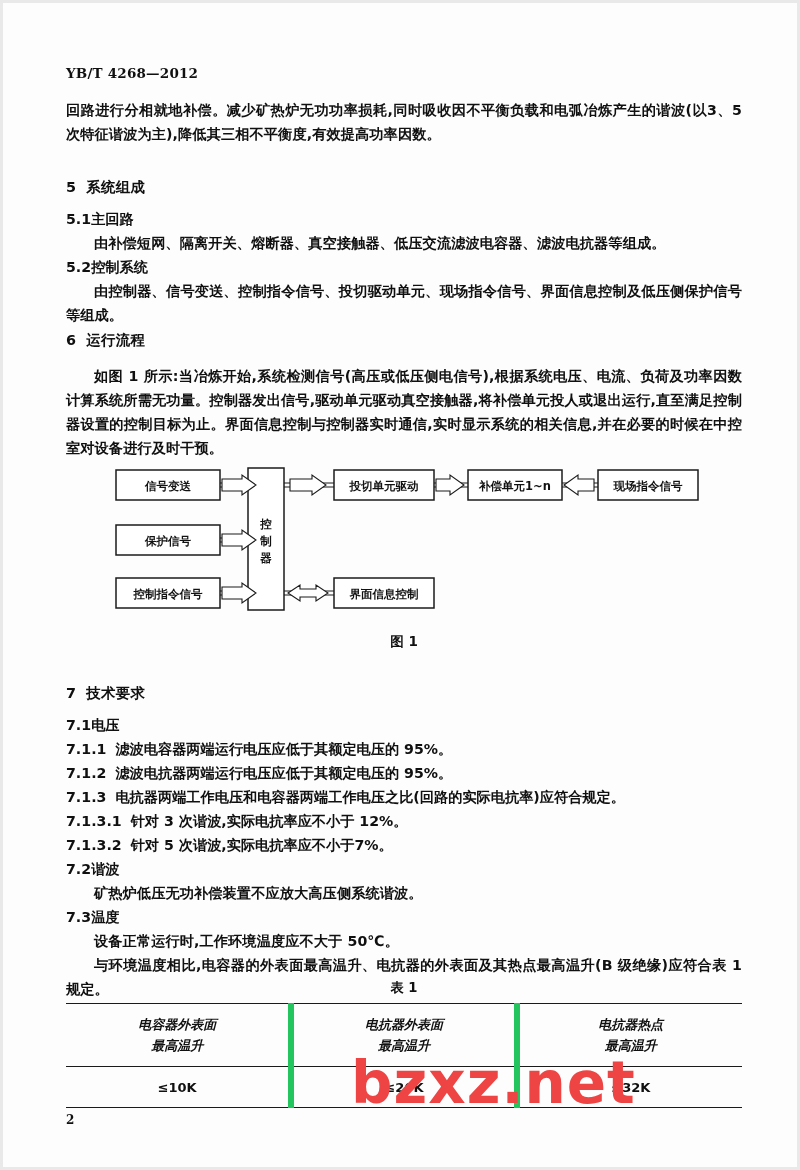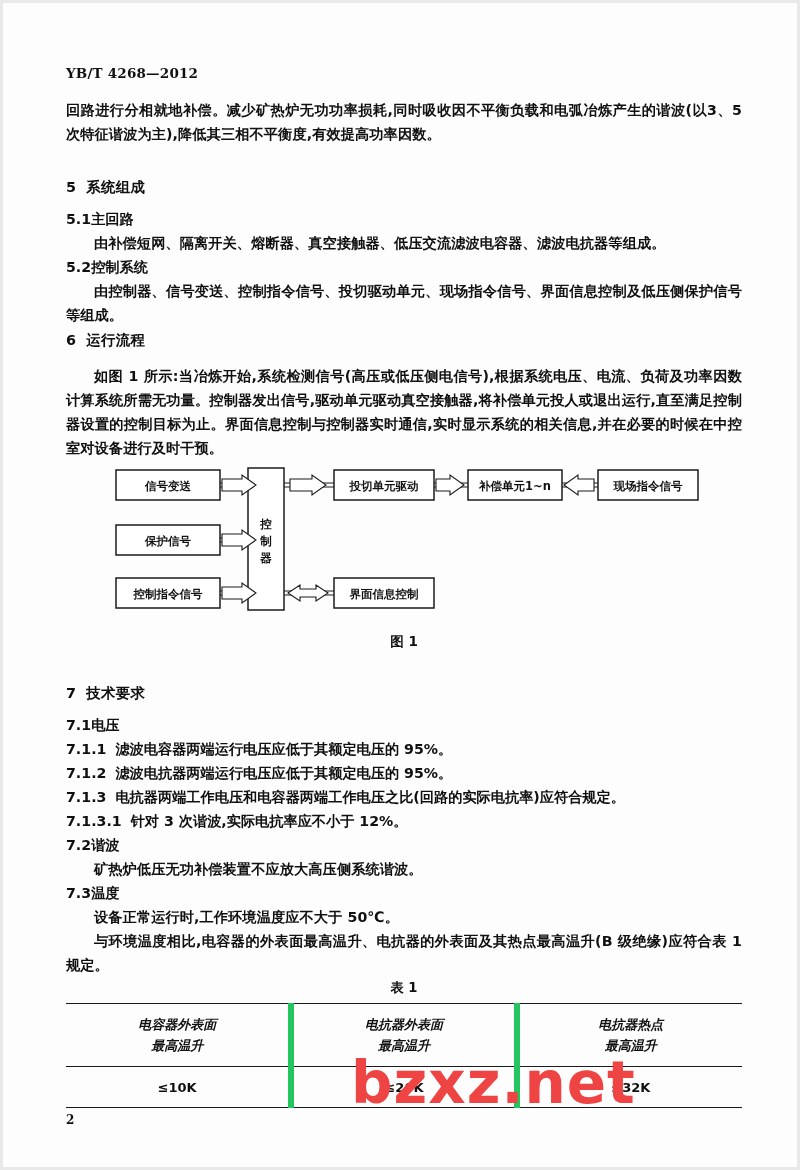--- a/index.html
+++ b/index.html
@@ -296,20 +296,23 @@
         <span class="cnum">7.1.1</span><span>滤波电容器两端运行电压应低于其额定电压的 95%。</span>
       </p>
       <p class="clause">
         <span class="cnum">7.1.2</span><span>滤波电抗器两端运行电压应低于其额定电压的 95%。</span>
       </p>
       <p class="clause">
         <span class="cnum">7.1.3</span><span>电抗器两端工作电压和电容器两端工作电压之比(回路的实际电抗率)应符合规定。</span>
       </p>
       <p class="clause">
         <span class="cnum">7.1.3.1</span><span>针对 3 次谐波,实际电抗率应不小于 12%。</span>
+      </p>
+      <p class="clause">
+        <span class="cnum">7.1.3.2</span><span>针对 5 次谐波,实际电抗率应不小于7%。</span>
       </p>
       <p class="subsec">
         <span class="num w2">7.2</span><span>谐波</span>
       </p>
       <p class="txt indent">矿热炉低压无功补偿装置不应放大高压侧系统谐波。</p>
       <p class="subsec">
         <span class="num w2">7.3</span><span>温度</span>
       </p>
       <p class="txt indent">设备正常运行时,工作环境温度应不大于 50℃。</p>
       <p class="txt indent">与环境温度相比,电容器的外表面最高温升、电抗器的外表面及其热点最高温升(B 级绝缘)应符合表 1 规定。</p>

